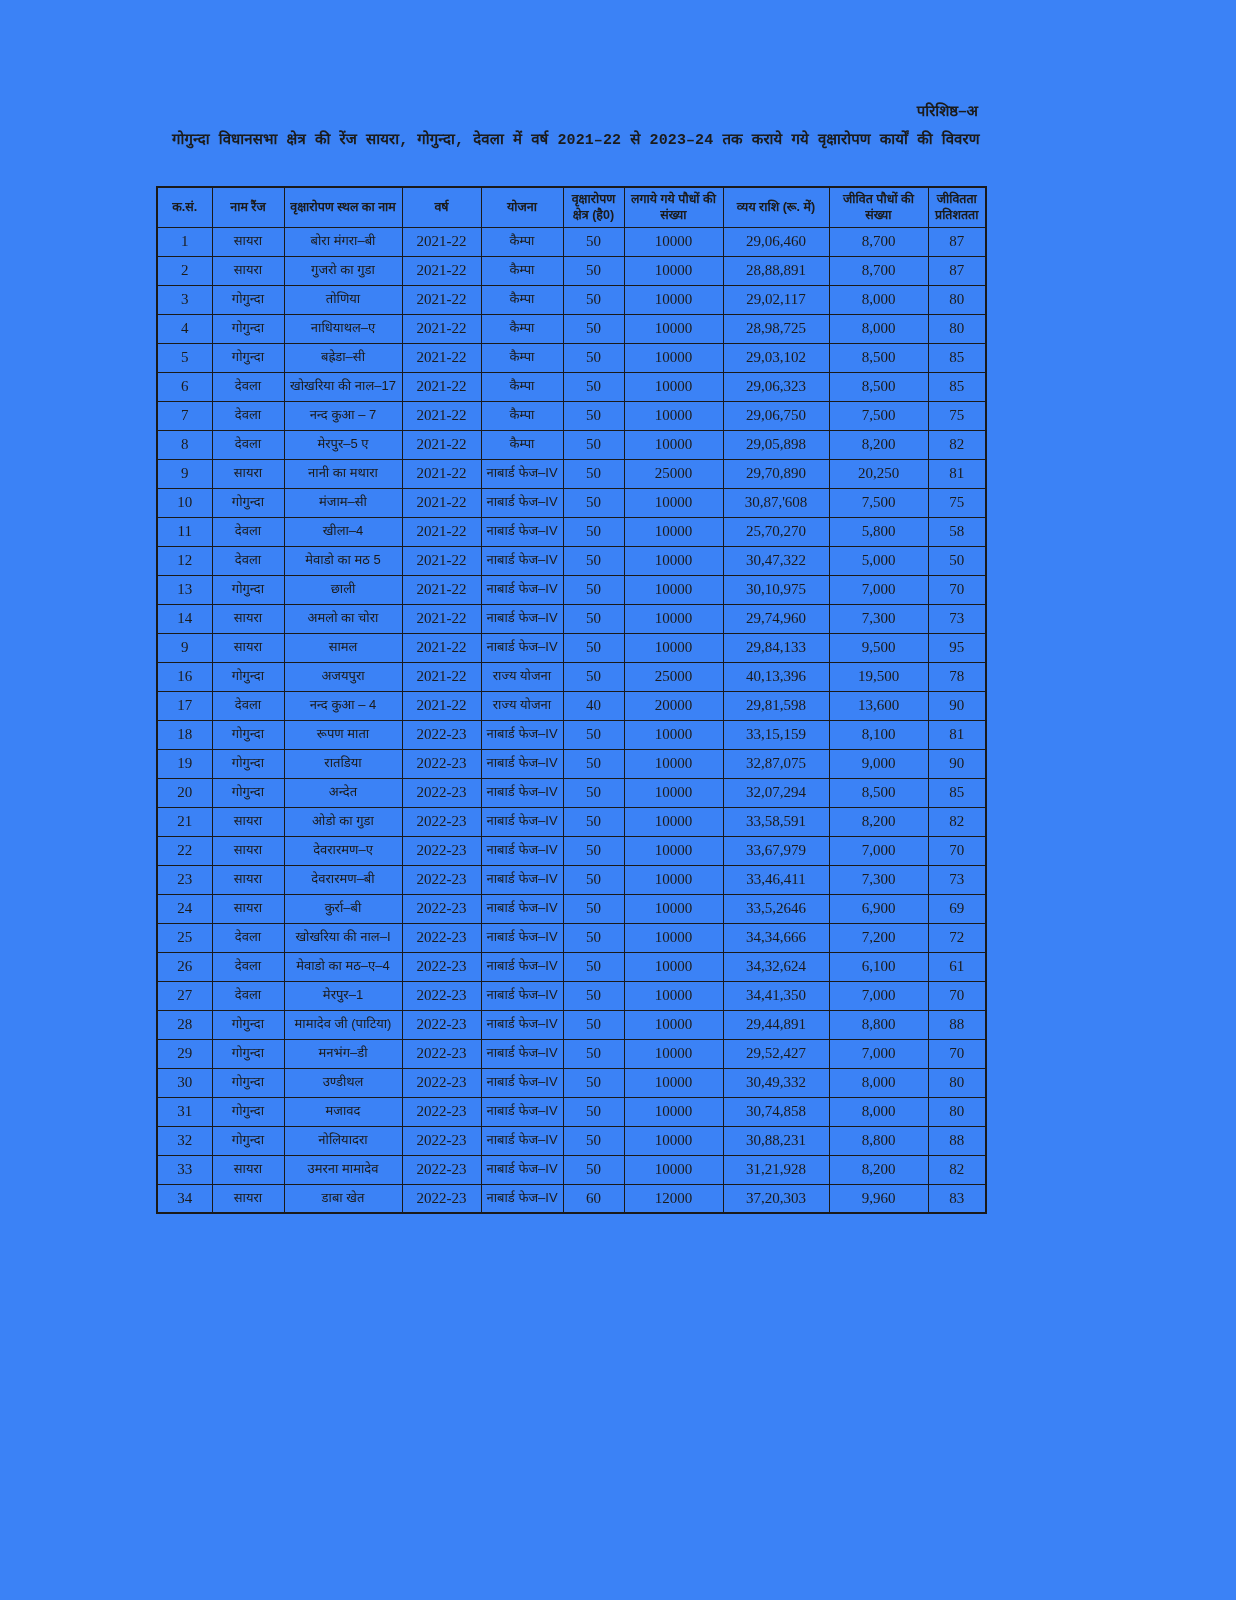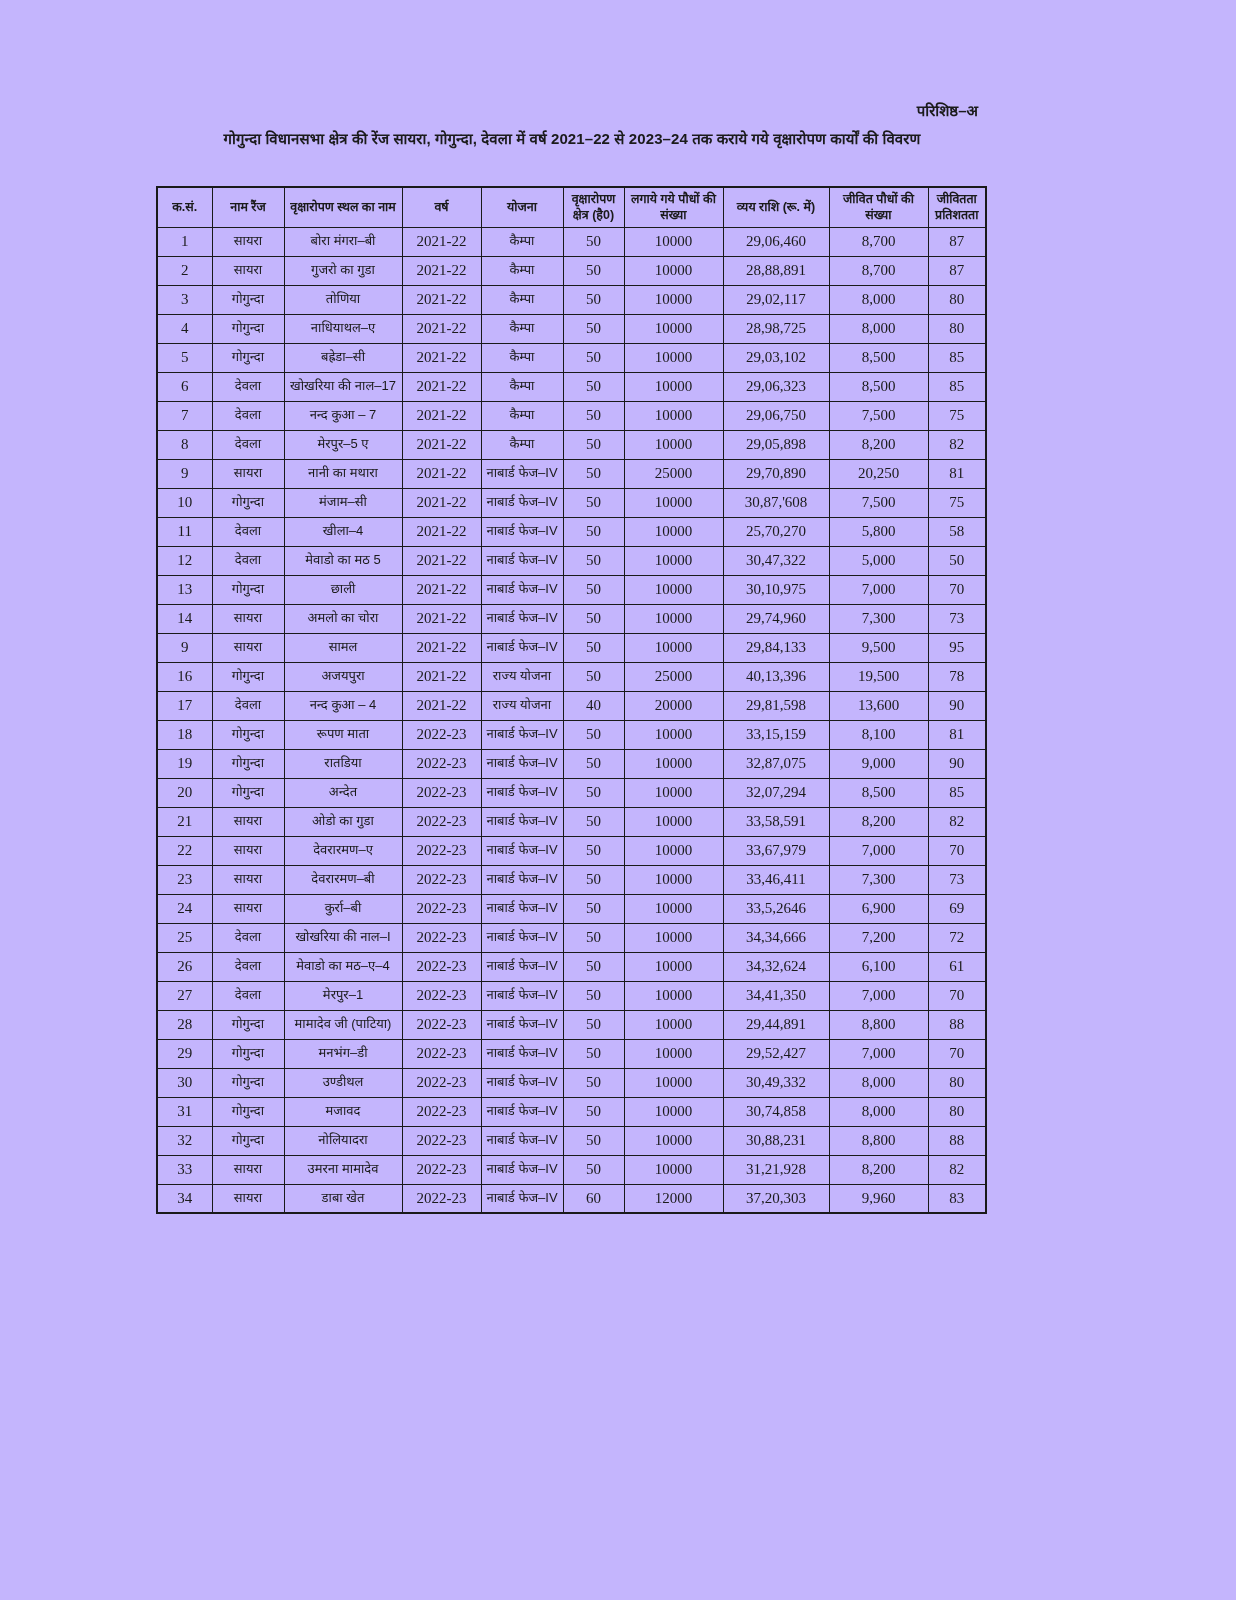--- a/index.html
+++ b/index.html
@@ -1,21 +1,21 @@
 <!DOCTYPE html>
 <html><head>
 <meta charset="utf-8">
 <style>
   * { margin:0; padding:0; box-sizing:border-box; }
   html,body { background:#ffffff; }
   .page {
     position:relative;
     width:1236px;
     height:1600px;
-    background:#c4b5fd;
+    background:#3b82f6;
     color:#1b1b1b;
     font-family:"Liberation Sans", sans-serif;
     overflow:hidden;
   }
   .appendix {
     position:absolute;
     top:100px;
     left:903px;
     width:75px;
     font-size:15px;
@@ -26,20 +26,21 @@
   .doc-title {
     position:absolute;
     top:128px;
     left:172px;
     width:800px;
     font-size:15px;
     font-weight:700;
     text-align:center;
     white-space:nowrap;
     letter-spacing:0.1px;
+    font-family:Liberation Mono, monospace;
   }
   table.main {
     position:absolute;
     top:186px;
     left:156px;
     width:829px;
     border-collapse:collapse;
     table-layout:fixed;
     border:2px solid #1a1a1a;
   }

